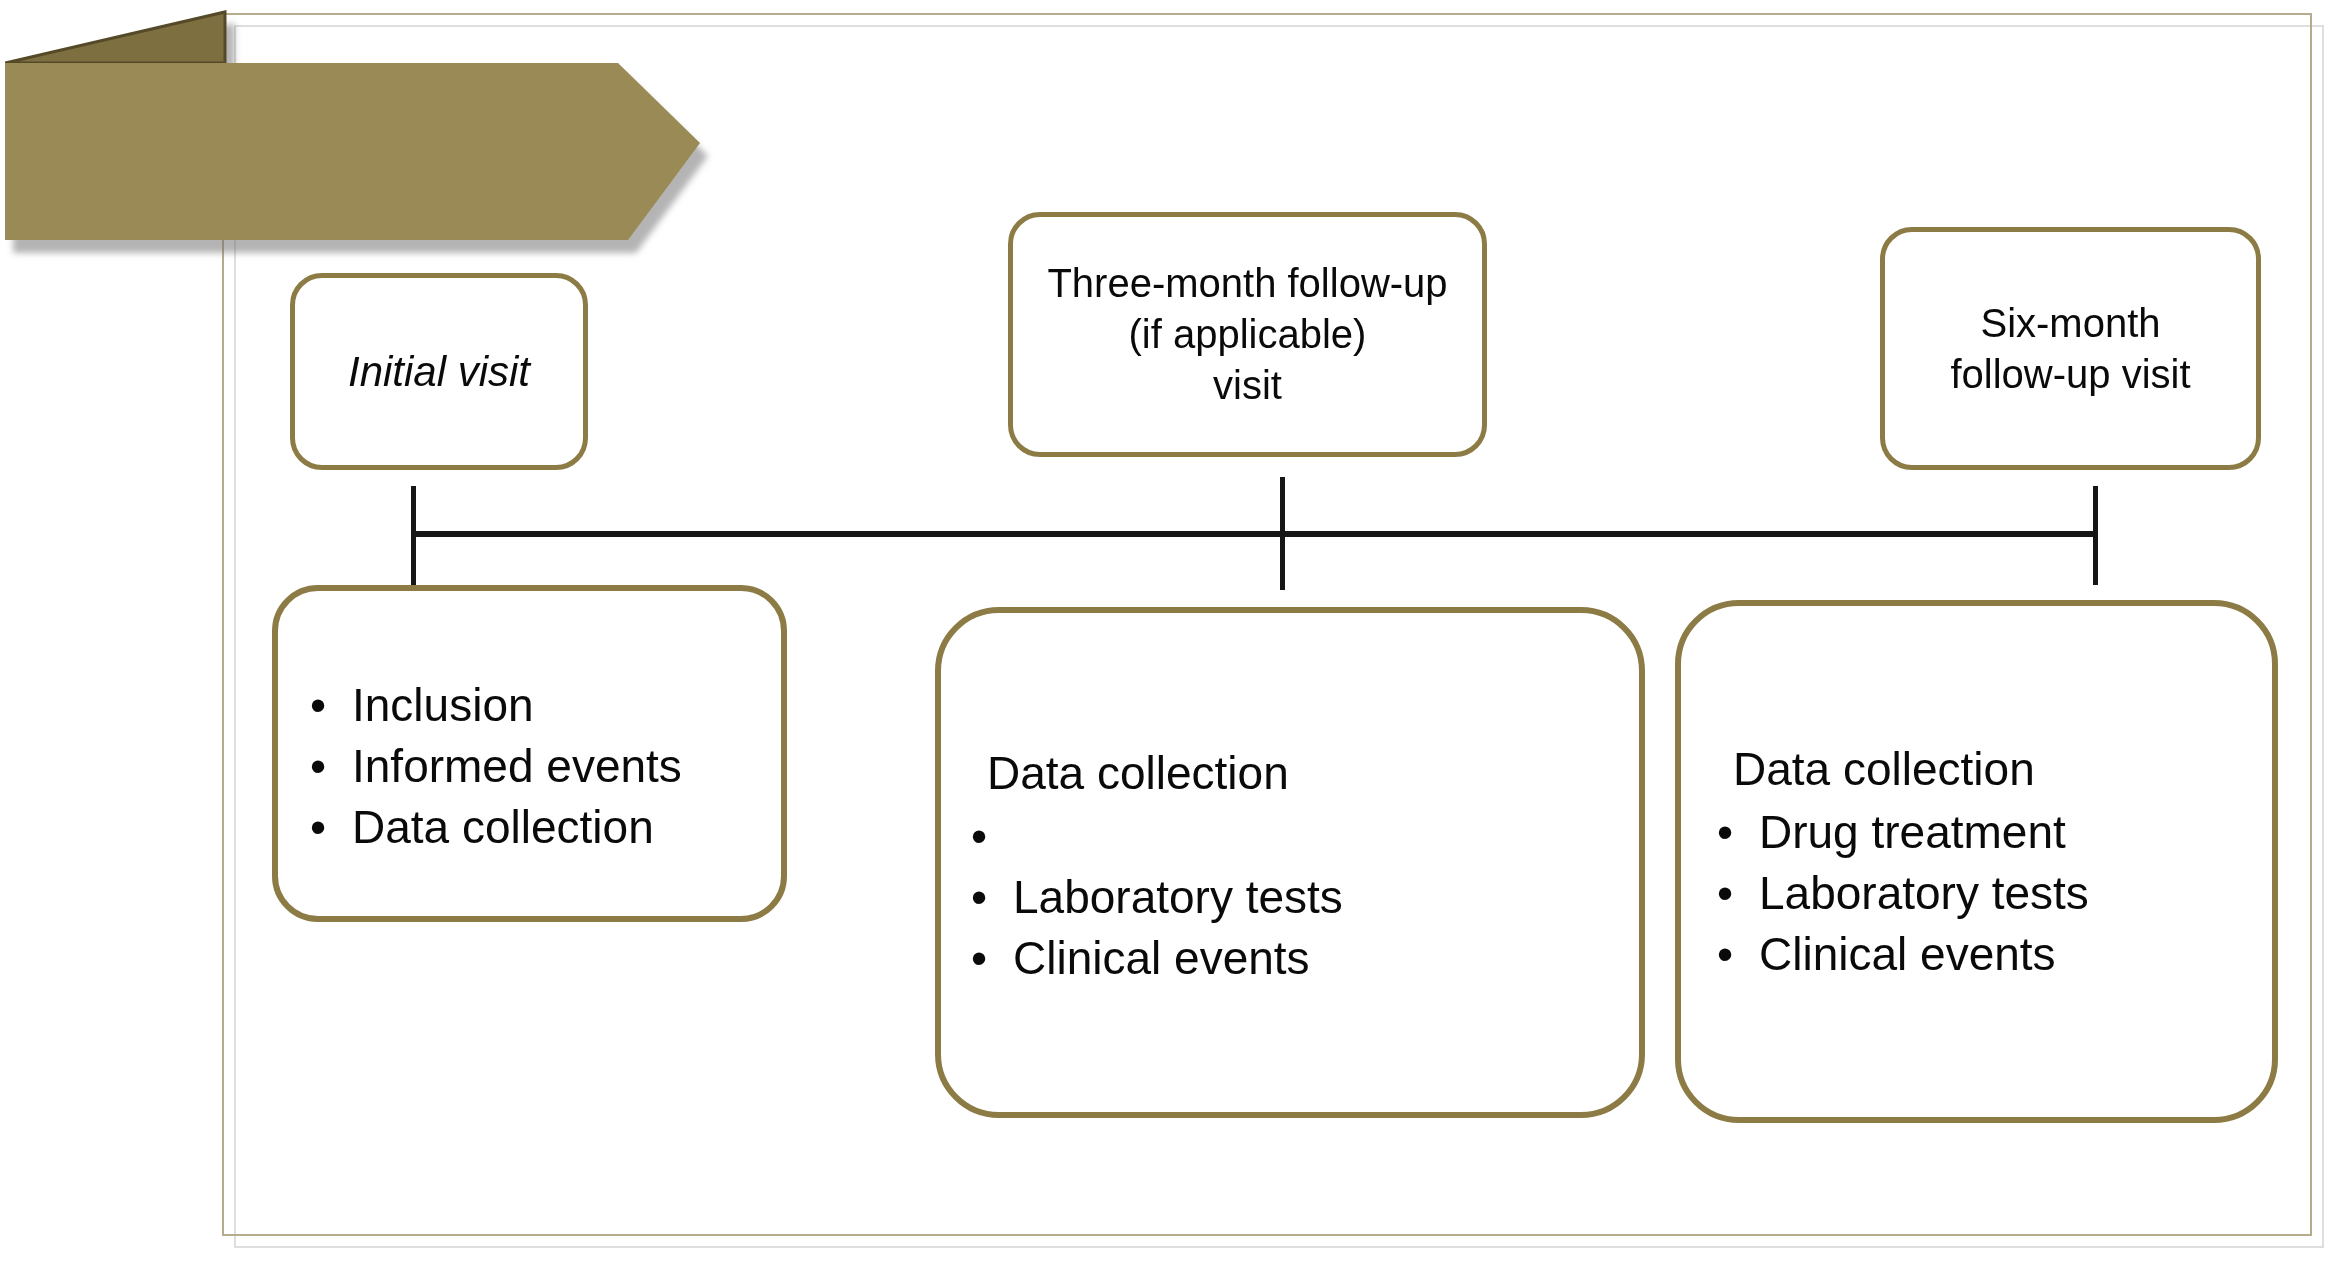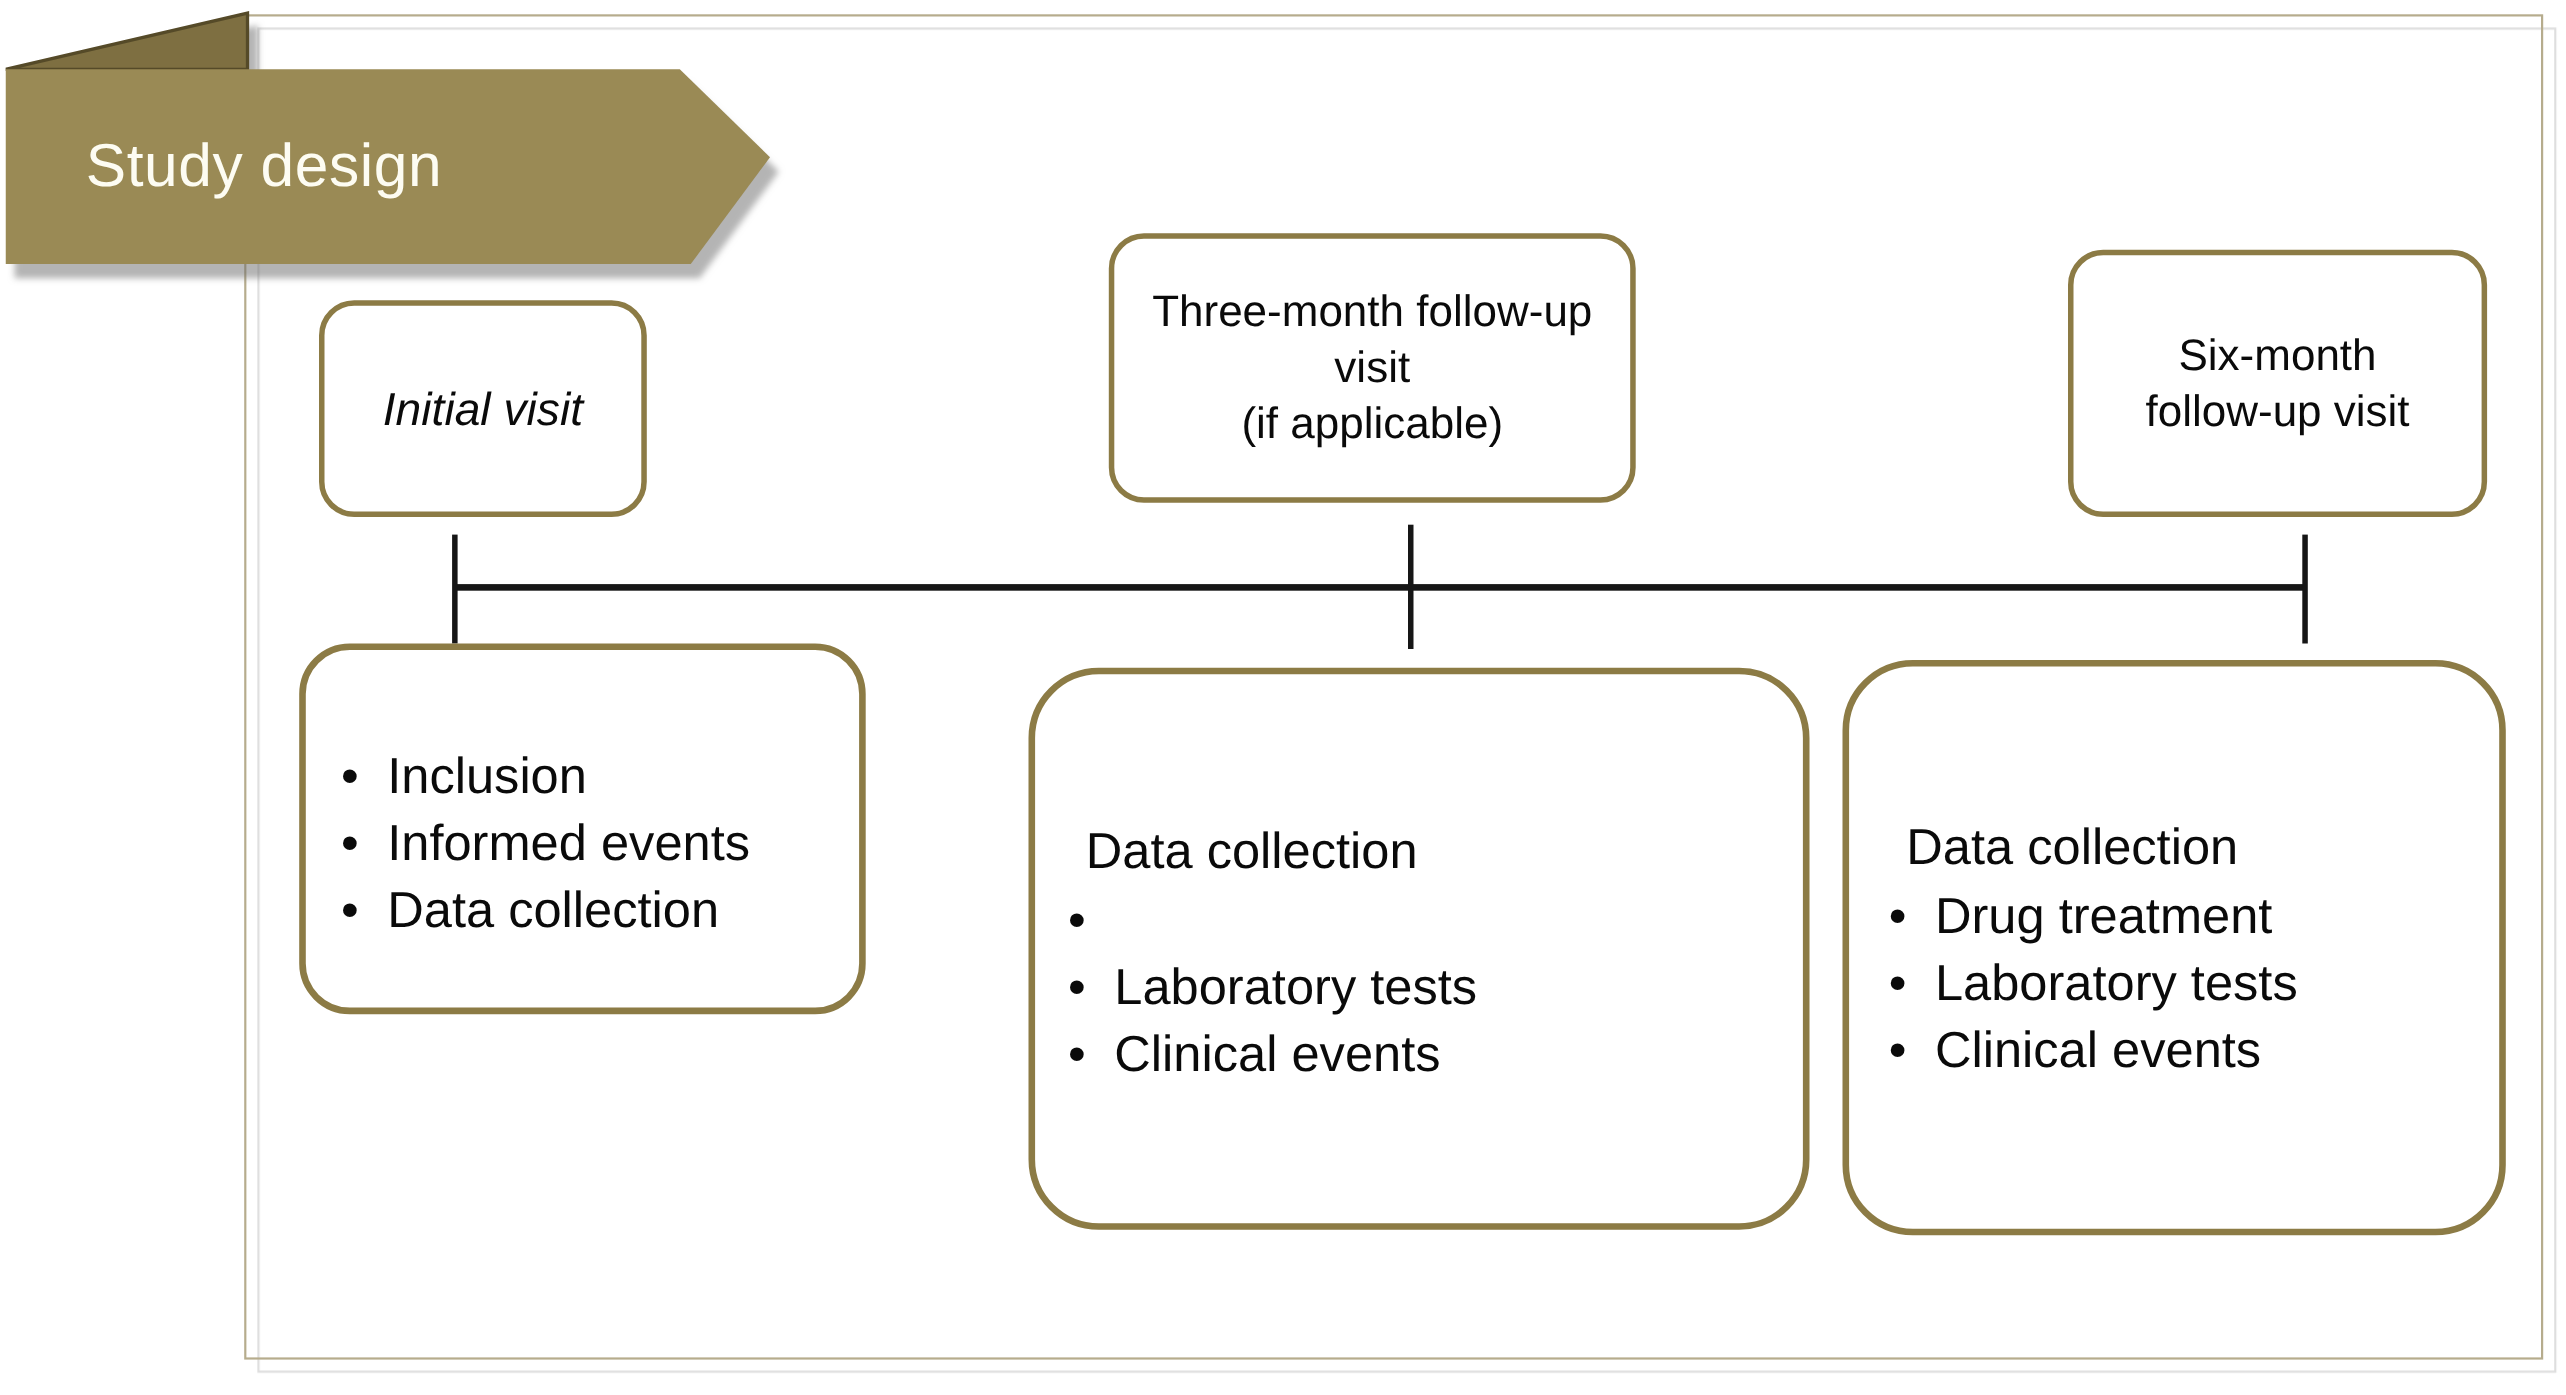--- a/index.html
+++ b/index.html
@@ -68,32 +68,31 @@
 </head>
 <body>
 
 <div class="frame"></div>
 
 <div class="banner">
   <svg width="710" height="250" viewBox="0 0 710 250">
     <polygon points="0,55 220,4 220,55" style="fill:var(--banner-fold,#7e6f41);stroke:var(--banner-fold-edge,#554a28);stroke-width:3"></polygon>
     <polygon points="0,55 613,55 695,135 623,232 0,232" style="fill:var(--banner-fill,#9a8a55)"></polygon>
   </svg>
-  <span class="banner-label">Study design</span>
 </div>
 
 <div class="tbox" id="box-initial">
   <span class="line">Initial visit</span>
 </div>
 
 <div class="tbox" id="box-three">
   <div>
     <span class="line">Three-month follow-up</span>
+    <span class="line">(if applicable)</span>
     <span class="line">visit</span>
-    <span class="line">(if applicable)</span>
   </div>
 </div>
 
 <div class="tbox" id="box-six">
   <div>
     <span class="line">Six-month</span>
     <span class="line">follow-up visit</span>
   </div>
 </div>
 

